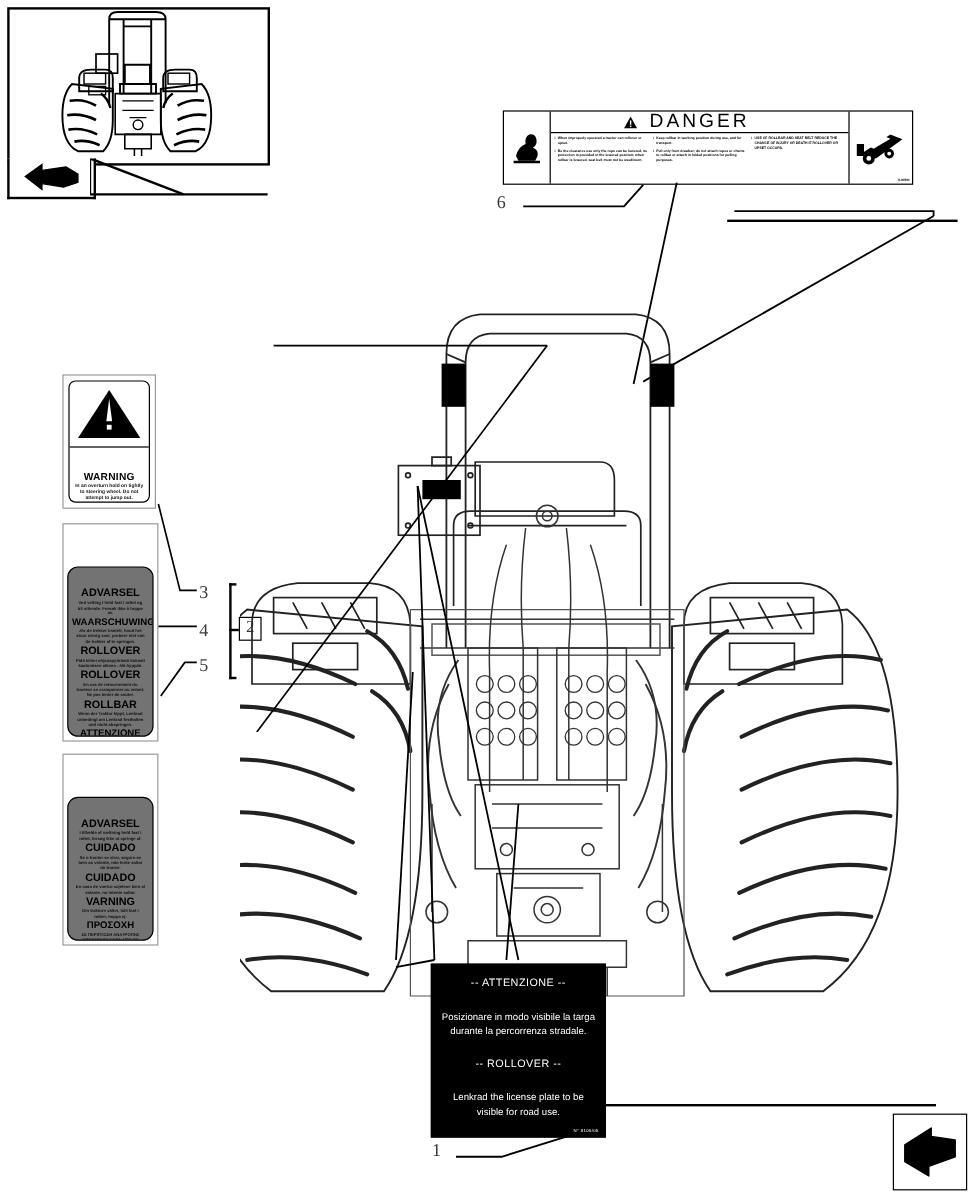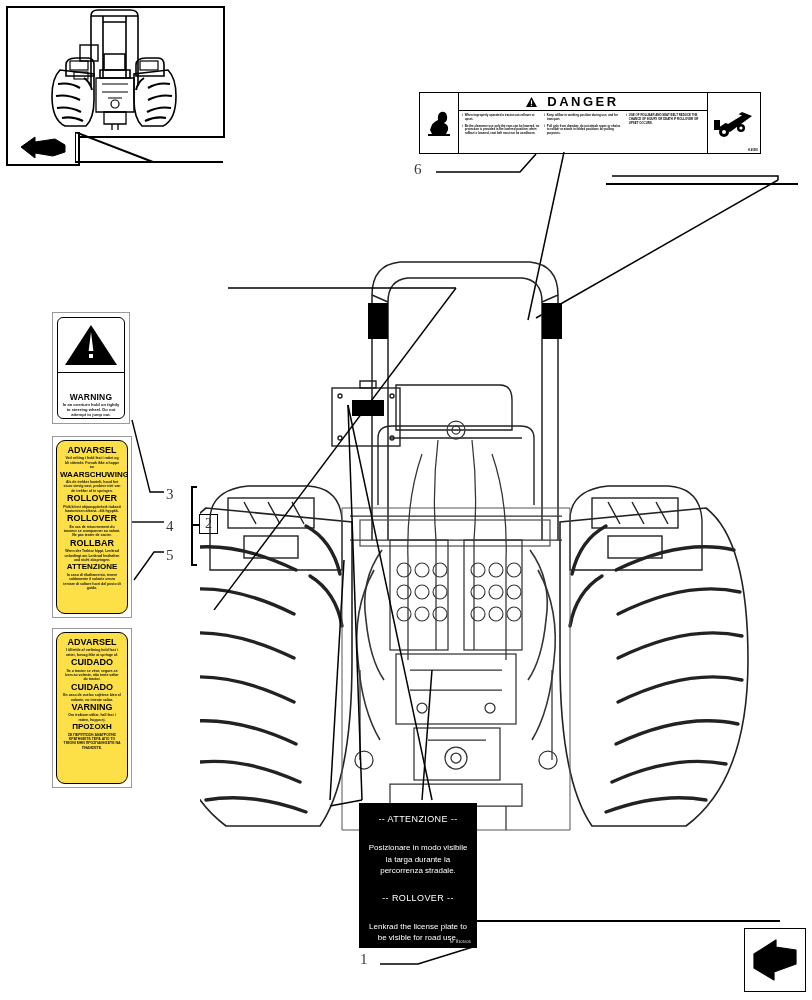--- a/index.html
+++ b/index.html
@@ -22,40 +22,40 @@
   .card-outer{background:#fff;border:1.2px solid #9a9a9a;box-sizing:border-box;}
 
   
   #warn-card{left:52px;top:312px;width:78px;height:112px;}
   #warn-inner{position:absolute;left:4px;top:4px;right:4px;bottom:4px;border:1.6px solid #000;border-radius:6px;}
   .warn-div{position:absolute;left:0;right:0;height:1.4px;background:#000;}
   .warn-title{font-size:8.5px;font-weight:bold;letter-spacing:.2px;text-align:center;}
   .warn-body{font-size:4.1px;line-height:1.28;text-align:center;padding:0 4px;font-weight:bold;color:#111;}
 
   
-  .ml-card{border:1.6px solid #000;border-radius:9px;background:#fde047;box-sizing:border-box;padding:4px 3px;}
+  .ml-card{border:1.6px solid #000;border-radius:9px;background:#737373;box-sizing:border-box;padding:16px 3px;margin-top:32px;}
   .ml-head{font-size:9px;font-weight:bold;text-align:center;line-height:1.05;margin-top:1px;}
   .ml-head.sm{font-size:8px;}
   .ml-body{font-size:3.5px;line-height:1.25;text-align:center;font-weight:bold;color:#111;padding:0 3px;margin-top:1px;}
 
   
   #danger{left:419px;top:92px;width:342px;height:62px;border:1.3px solid #000;background:#fff;box-sizing:border-box;display:flex;}
   #danger-pic-l{width:38px;border-right:1.3px solid #000;display:flex;align-items:center;justify-content:center;}
   #danger-mid{flex:1;display:flex;flex-direction:column;}
   #danger-head{height:17px;border-bottom:1.2px solid #000;display:flex;align-items:center;justify-content:center;gap:10px;}
-  #danger-word{font-size:13px;font-weight:bold;letter-spacing:2.5px;font-family:"Liberation Sans",sans-serif;}
+  #danger-word{font-size:16px;font-weight:normal;letter-spacing:2.5px;font-family:"Liberation Sans",sans-serif;}
   #danger-cols{flex:1;display:flex;padding:3px 3px 2px 3px;gap:4px;}
   .d-col{flex:1;display:flex;flex-direction:column;gap:3px;}
   .d-item{display:flex;gap:2px;font-size:2.9px;line-height:1.3;font-weight:bold;color:#000;}
   .d-bullet{flex:0 0 auto;font-size:2.9px;}
   #danger-pic-r{width:52px;border-left:1.3px solid #000;position:relative;display:flex;align-items:center;justify-content:center;}
   #danger-code{position:absolute;right:2px;bottom:1px;font-size:2.6px;font-weight:bold;}
 
   
-  #plate{left:359px;top:803px;width:118px;height:145px;background:#000;color:#fff;
+  #plate{left:359px;top:803px;width:146px;height:145px;background:#000;color:#fff;
          border:1px solid #000;box-sizing:border-box;padding:10px 6px 4px 6px;position:absolute;}
   .plate-h{font-size:9px;text-align:center;letter-spacing:.4px;}
   .plate-b{font-size:8px;text-align:center;line-height:1.45;margin-top:18px;}
   #plate-code{position:absolute;right:5px;bottom:3px;font-size:3.6px;letter-spacing:.3px;}
 
   
   #brbox{left:744px;top:928px;width:60px;height:62px;border:1.4px solid #000;background:#fff;
          display:flex;align-items:center;justify-content:center;}
 
   

